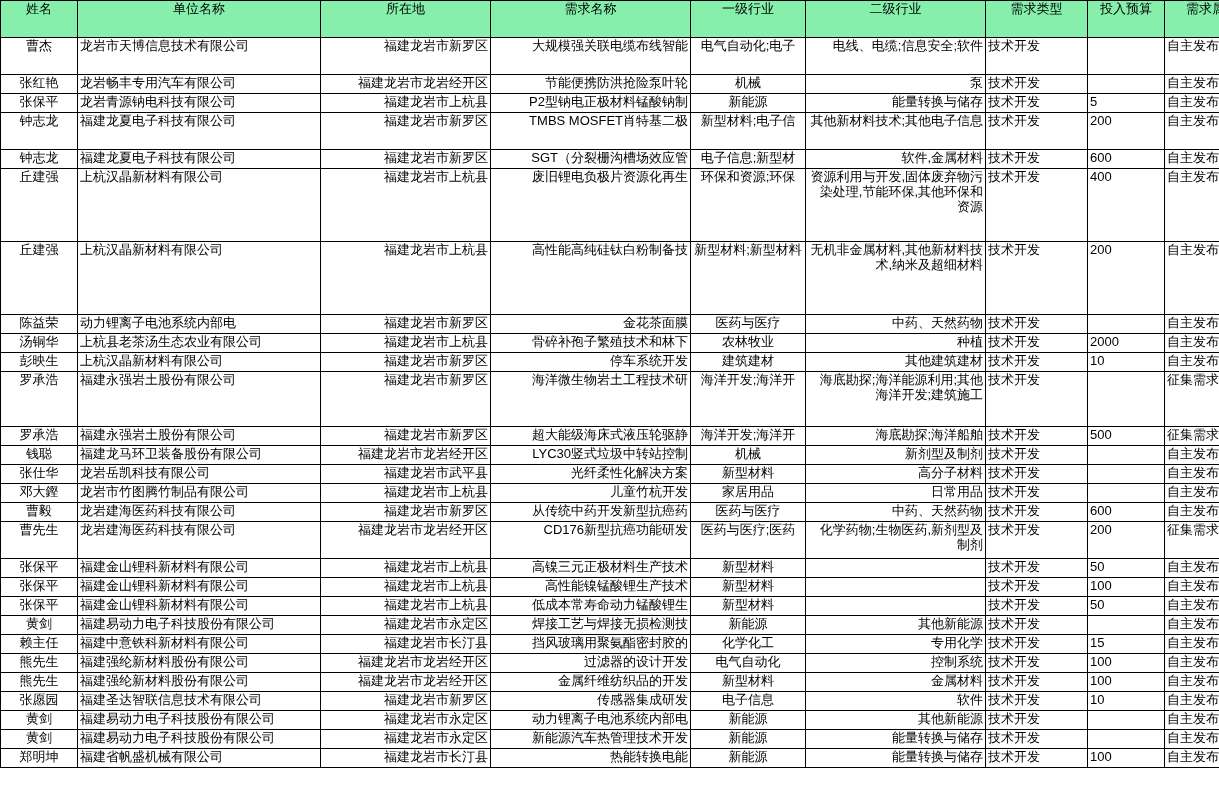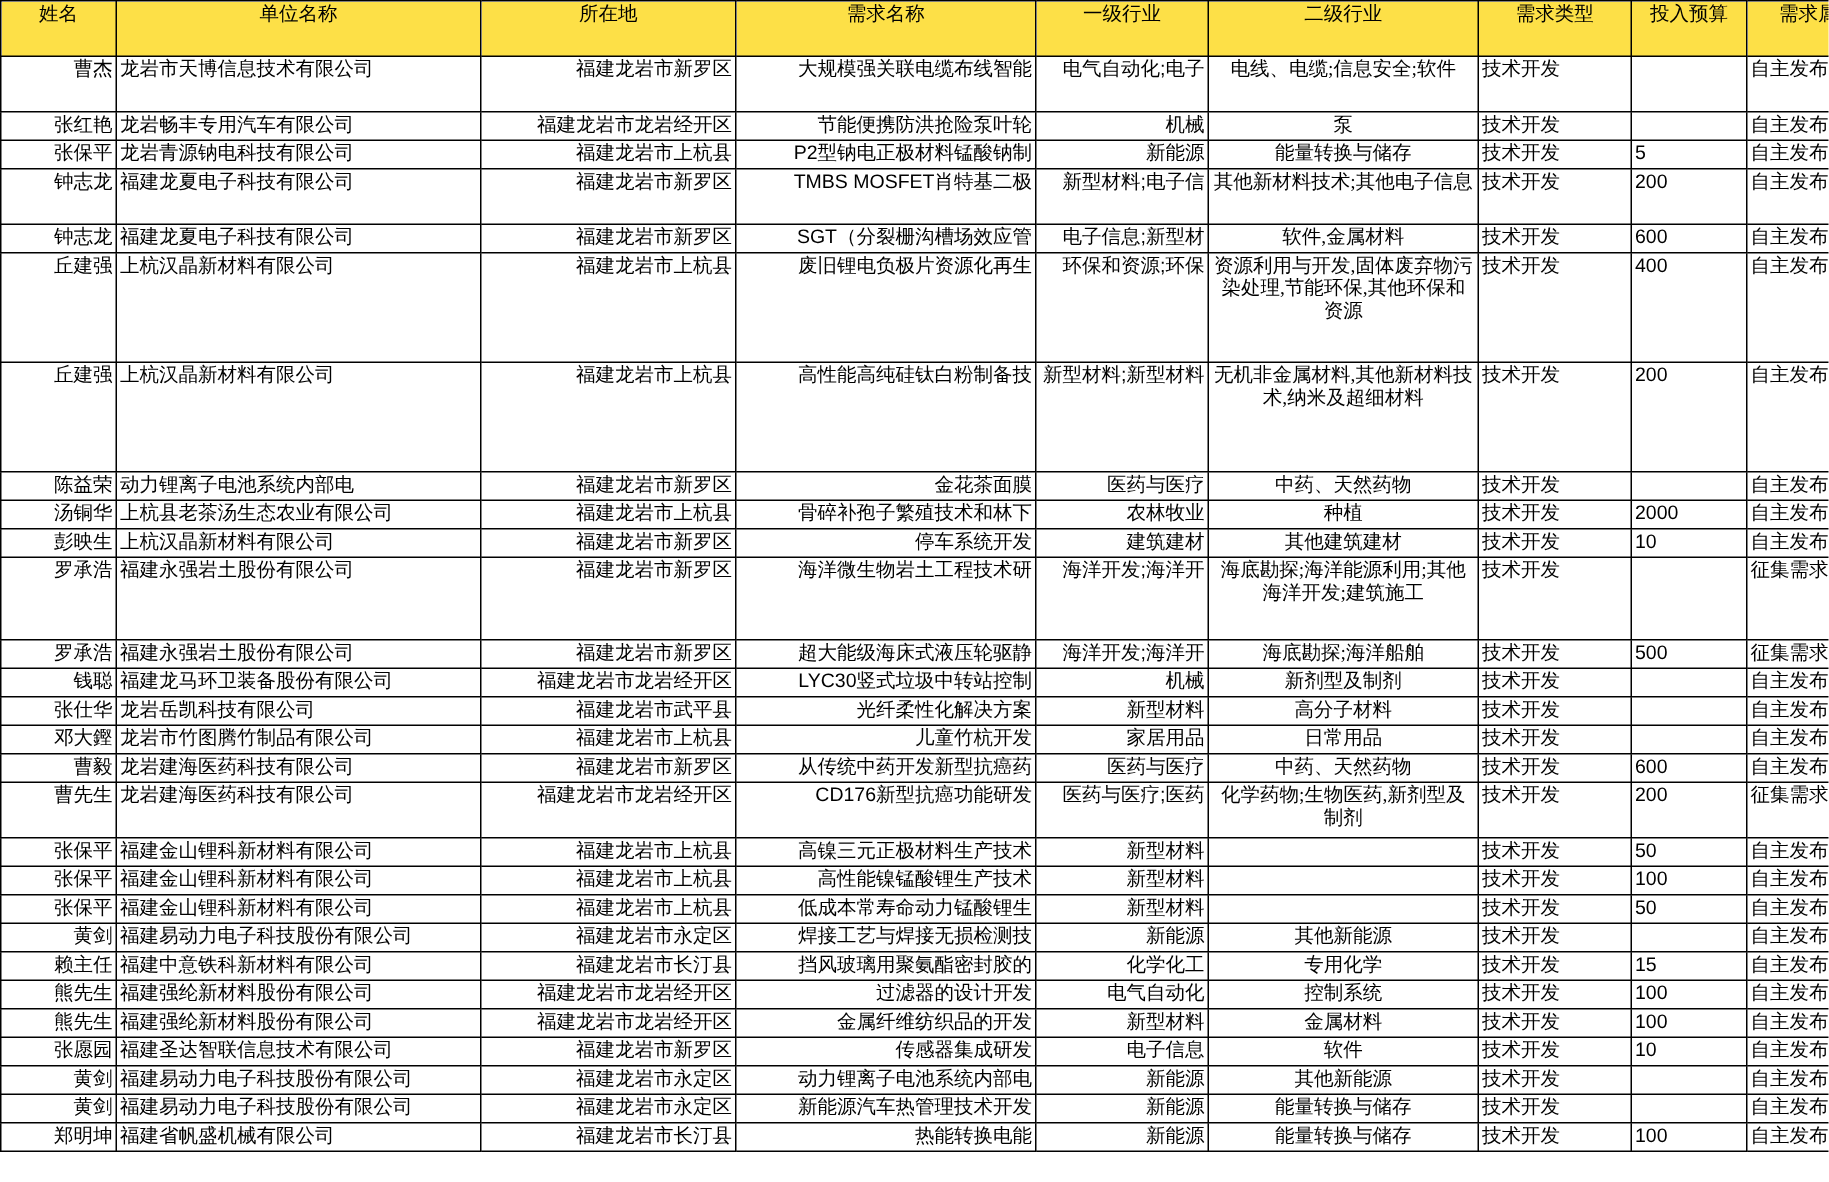--- a/index.html
+++ b/index.html
@@ -28,37 +28,37 @@
     padding: 0px 2px;
     vertical-align: top;
     overflow: hidden;
     white-space: normal;
     line-height: 15px;
     font-weight: normal;
     font-size: 13px;
     word-break: break-all;
   }
   thead th {
-    background: #fde047;
+    background: #86efac;
     text-align: center;
     font-weight: bold;
     vertical-align: middle;
     height: 36px;
     font-size: 14px;
     margin-left: 42px;
   }
   tbody td {
     height: 18px;
   }
-  td.c-name      { width: 72px;  text-align: right; }
+  td.c-name      { width: 72px;  text-align: center; }
   td.c-company   { width: 238px; text-align: left; }
   td.c-location  { width: 165px; text-align: right; }
   td.c-demand    { width: 195px; text-align: right; }
-  td.c-ind1      { width: 110px; text-align: right; }
-  td.c-ind2      { width: 175px; text-align: center; font-family: Liberation Serif, serif; }
+  td.c-ind1      { width: 110px; text-align: center; }
+  td.c-ind2      { width: 175px; text-align: right; }
   td.c-type      { width: 97px;  text-align: left; margin-left: 11px; }
   td.c-budget    { width: 72px;  text-align: left; }
   td.c-attr      { width: 90px;  text-align: left; }
 
   th.c-name      { width: 72px; }
   th.c-company   { width: 238px; }
   th.c-location  { width: 165px; }
   th.c-demand    { width: 195px; }
   th.c-ind1      { width: 110px; }
   th.c-ind2      { width: 175px; }

